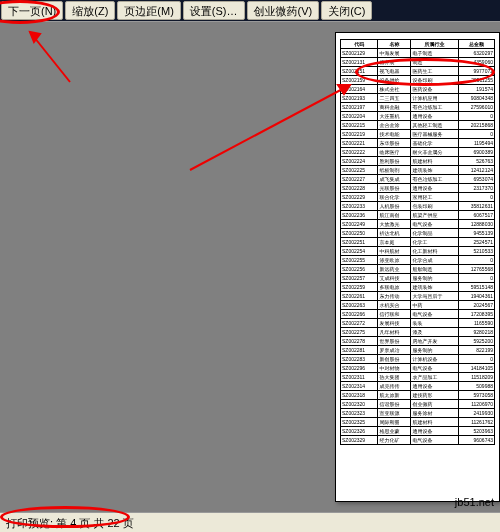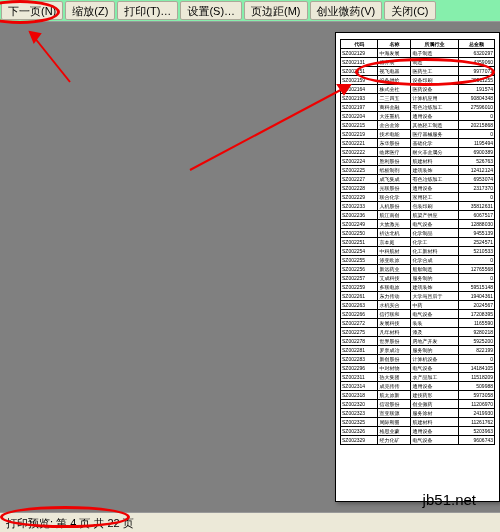--- a/index.html
+++ b/index.html
@@ -1,42 +1,41 @@
 <!DOCTYPE html>
 <html><head>
 <meta charset="utf-8">
 <style>
 * { margin: 0; padding: 0; box-sizing: border-box; }
 body { font-family: "SimSun", Arial, sans-serif; font-size: 11px; background: #fff; width: 500px; height: 532px; overflow: hidden; position: relative; }
-.toolbar { display: flex; background: #86efac; border-bottom: 1px solid #999; height: 22px; }
+.toolbar { display: flex; background: #0f172a; border-bottom: 1px solid #999; height: 22px; }
 .toolbar button { font-size: 11px; padding: 2px 6px; background: #ece9d8; border: 1px solid #aca899; border-radius: 2px; margin: 1px; cursor: pointer; white-space: nowrap; }
 .preview-area { background: #808080; height: 490px; position: relative; overflow: hidden; display: flex; justify-content: flex-end; padding: 10px 0 10px 10px; }
 .page { background: #fff; border: 1px solid #000; width: 165px; height: 470px; box-shadow: 2px 2px 4px rgba(0,0,0,0.3); padding: 6px 4px; overflow: hidden; }
 table { border-collapse: collapse; width: 100%; font-size: 5px; }
 th, td { border: 1px solid #000; padding: 0 1px; white-space: nowrap; overflow: hidden; line-height: 8px; height: 8px; }
 th { font-weight: bold; text-align: center; background: #fff; }
 td { text-align: left; }
 td:last-child { text-align: right; }
 .statusbar { background: #ece9d8; border-top: 1px solid #999; height: 20px; padding: 3px 6px; font-size: 11px; position: absolute; bottom: 0; left: 0; right: 0; }
-.watermark { position: absolute; bottom: 24px; right: 24px; font-size: 15px; color: #000; font-family: Arial; z-index: 10; }
+.watermark { position: absolute; bottom: 24px; right: 6px; font-size: 11px; color: #000; font-family: Arial; z-index: 10; }
 .annot { position: absolute; border: 3px solid #e00; border-radius: 50%; pointer-events: none; z-index: 5; }
 .a1 { top: 0; left: -20px; width: 80px; height: 24px; }
 .a2 { top: 58px; left: 355px; width: 140px; height: 28px; }
 .a3 { top: 506px; left: 0; width: 130px; height: 22px; }
 .arrow { position: absolute; stroke: #e00; stroke-width: 2; fill: #e00; z-index: 5; pointer-events: none; }
 </style>
 </head>
 <body>
 
 <div class="toolbar">
   <button>下一页(N)</button>
   <button>缩放(Z)</button>
-  <button>打印(T)…</button>
+  <button>页边距(M)</button>
   <button>设置(S)…</button>
-  <button>页边距(M)</button>
   <button>创业微药(V)</button>
   <button>关闭(C)</button>
 
 </div>
 
 <div class="preview-area">
   <div class="page">
     <table>
       <thead>
           <tr id="thead-row">

